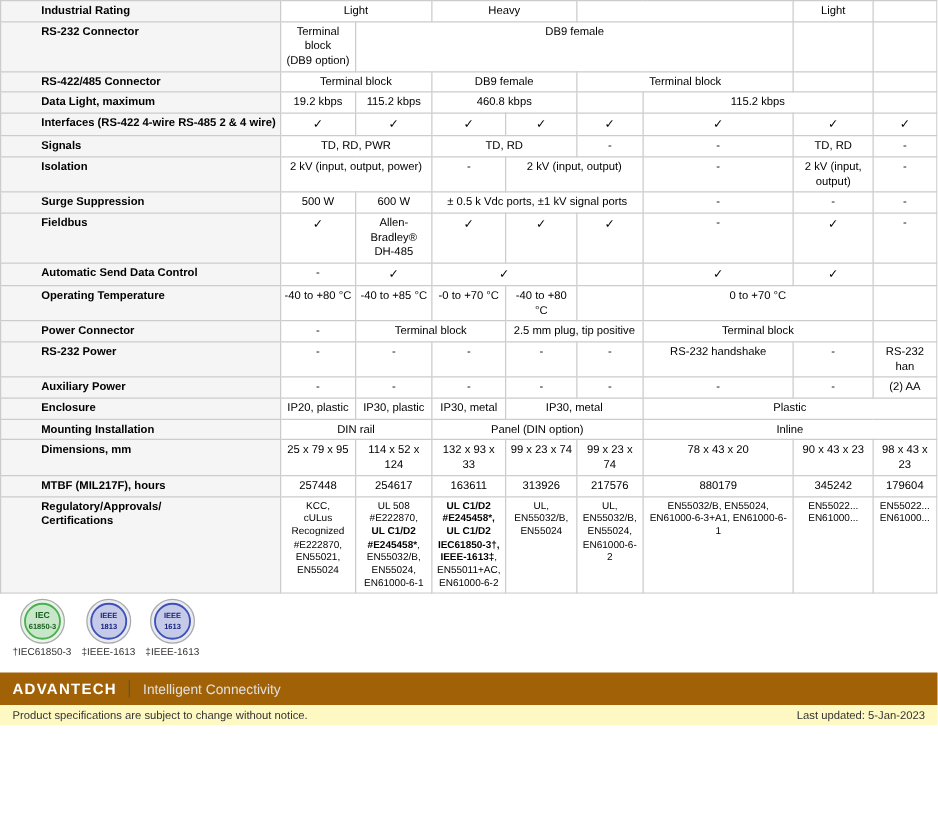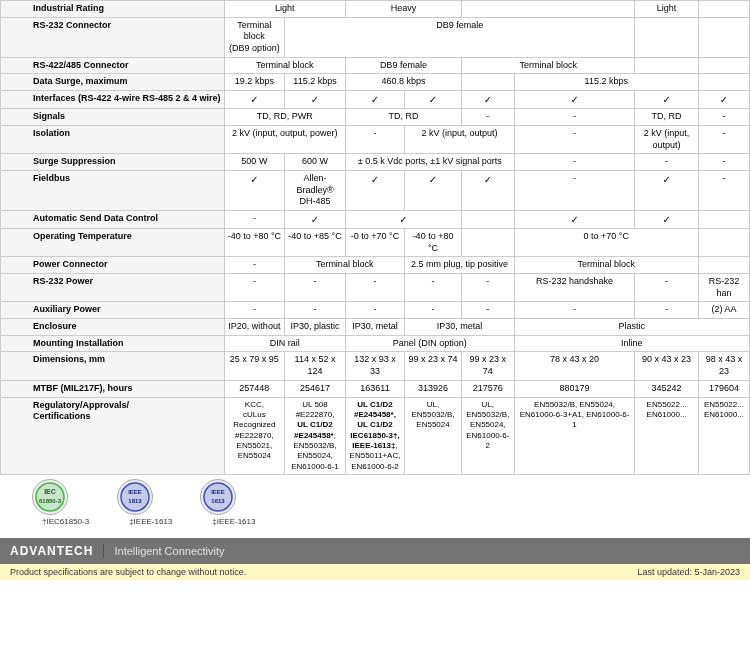--- a/index.html
+++ b/index.html
@@ -24,24 +24,24 @@
       font-weight: bold;
       background: #f5f5f5;
       white-space: nowrap;
       min-width: 80px;
       padding-left: 32px;
     }
 
     .checkmark { font-size: 10px; }
 
     .footer-bar {
-      background: #737373;
+      background: #a16207;
       color: #fff;
       display: flex;
-      align-items: center;
+      align-items: flex-end;
       padding: 6px 10px;
       margin-top: 8px;
     }
 
     .footer-bar .brand {
       font-weight: bold;
       font-size: 12px;
       letter-spacing: 1px;
       margin-right: 10px;
       border-right: 1px solid #555;
@@ -86,21 +86,20 @@
 
     .cert-icon.iec { background: #e8f4e8; }
     .cert-icon.ieee { background: #e8eaf4; }
     .cert-icon.ieee2 { background: #e8eaf4; }
 
     .cert-label {
       font-size: 8px;
       color: #333;
       text-align: left;
       margin-top: 2px;
-      margin-left: 32px;
     }
 
     .cert-item {
       display: flex;
       flex-direction: column;
       align-items: center;
     }
 
     td.center { text-align: center; }
     td.small { font-size: 8px; text-align: center; }
@@ -132,21 +131,21 @@
       <tr>
         <td class="row-header">RS-422/485 Connector</td>
         <td colspan="2" class="center">Terminal block</td>
         <td colspan="2" class="center">DB9 female</td>
         <td colspan="2" class="center">Terminal block</td>
         <td class="center"></td>
         <td class="center"></td>
       </tr>
 
       <tr>
-        <td class="row-header">Data Surge, maximum</td>
+        <td class="row-header">Data Light, maximum</td>
         <td class="center">19.2 kbps</td>
         <td class="center">115.2 kbps</td>
         <td colspan="2" class="center">460.8 kbps</td>
         <td class="center"></td>
         <td colspan="2" class="center">115.2 kbps</td>
         <td class="center"></td>
       </tr>
 
       <tr>
         <td class="row-header">Interfaces (RS-422 4-wire RS-485 2 &amp; 4 wire)</td>
@@ -253,21 +252,21 @@
         <td class="center">-</td>
         <td class="center">-</td>
         <td class="center">-</td>
         <td class="center">-</td>
         <td class="center">-</td>
         <td class="center">(2) AA</td>
       </tr>
 
       <tr>
         <td class="row-header">Enclosure</td>
-        <td class="center">IP20, without</td>
+        <td class="center">IP20, plastic</td>
         <td class="center">IP30, plastic</td>
         <td class="center">IP30, metal</td>
         <td colspan="2" class="center">IP30, metal</td>
         <td colspan="3" class="center">Plastic</td>
       </tr>
 
       <tr>
         <td class="row-header">Mounting Installation</td>
         <td colspan="2" class="center">DIN rail</td>
         <td colspan="3" class="center">Panel (DIN option)</td>

